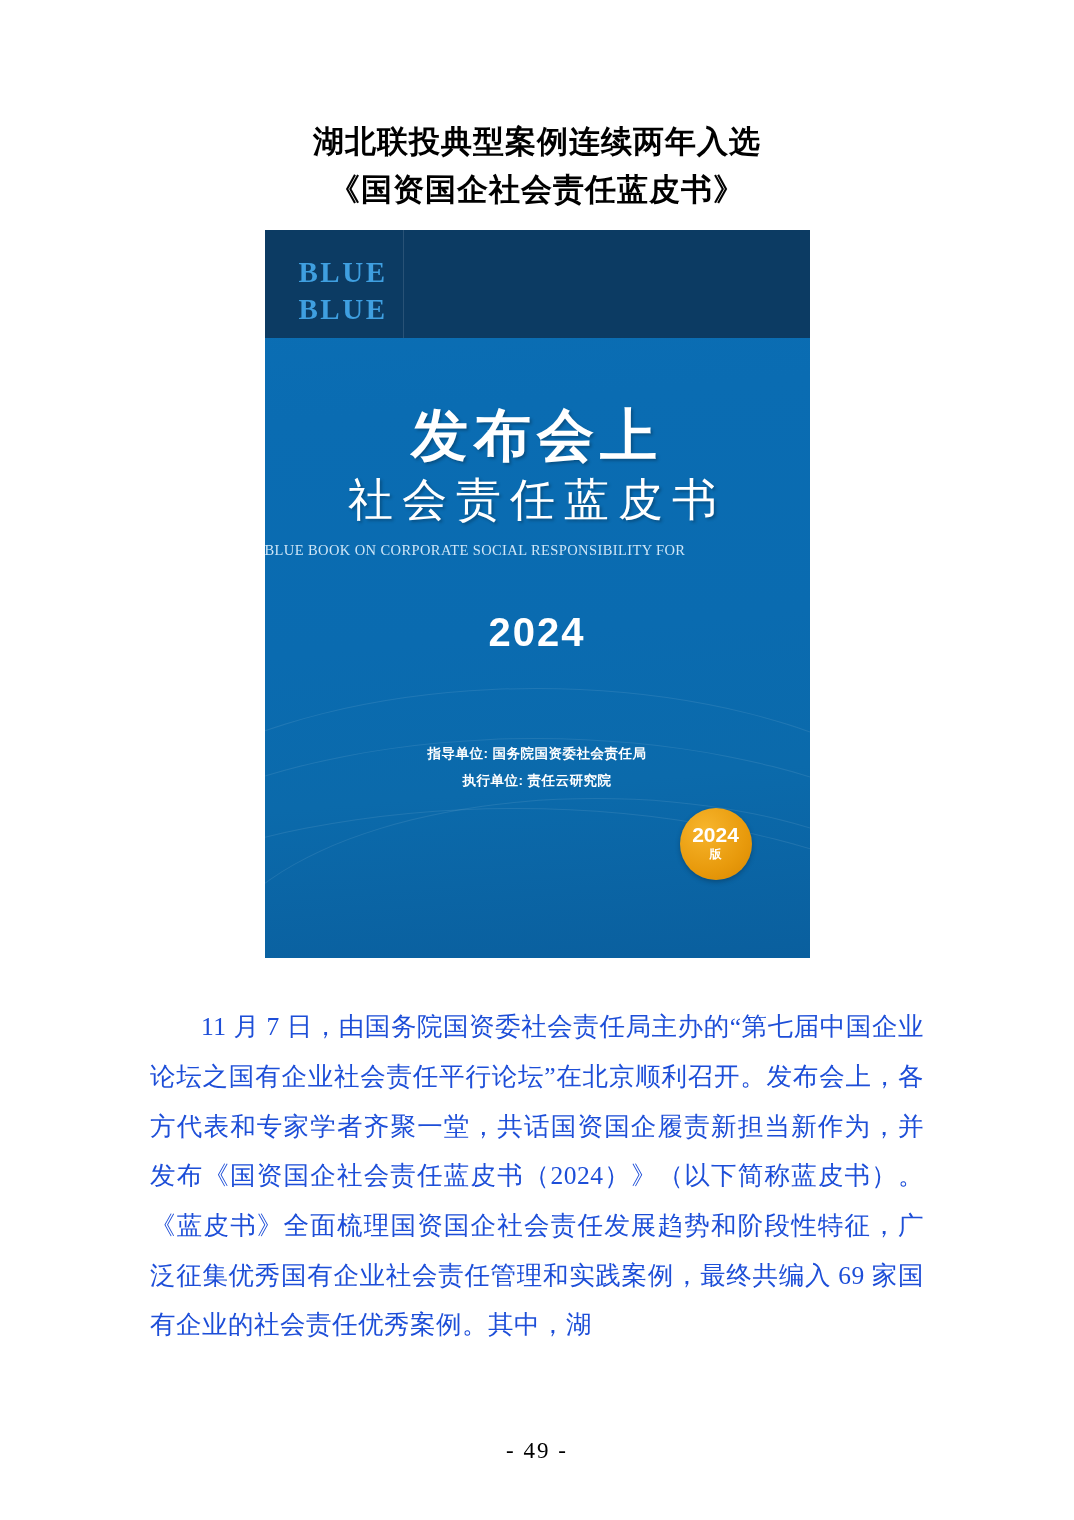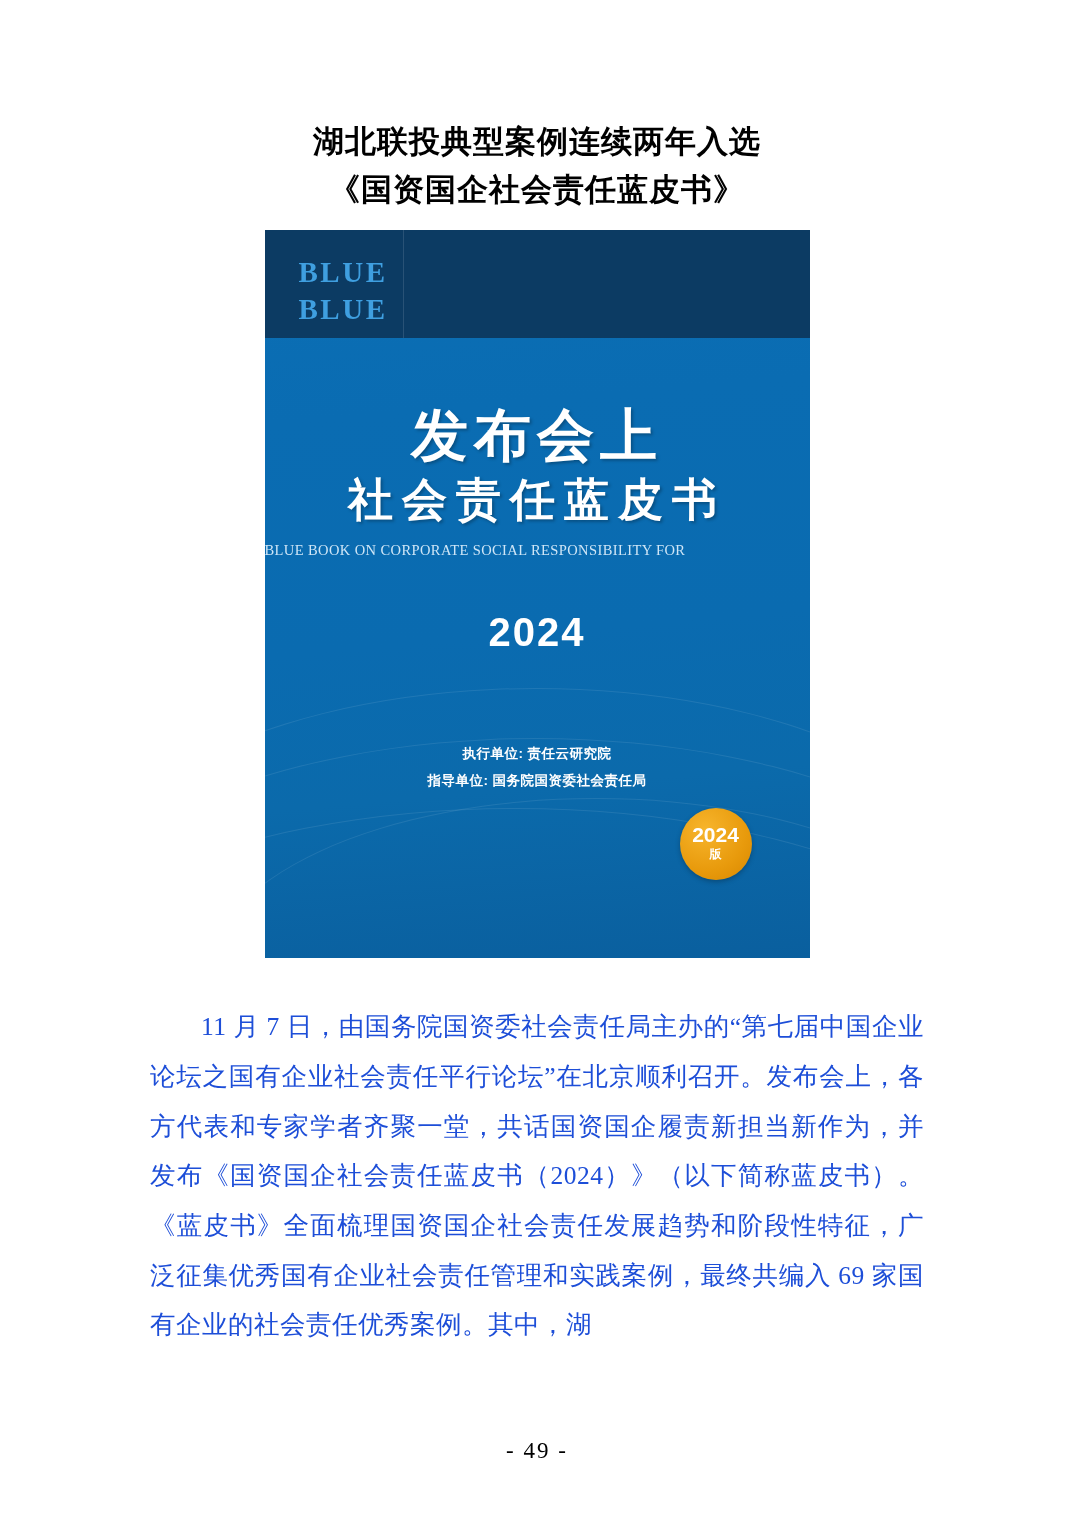--- a/index.html
+++ b/index.html
@@ -110,21 +110,21 @@
     letter-spacing: 6px;
     text-shadow: 2px 2px 3px rgba(0,0,0,0.25);
   }
   .cover-sub-title {
     position: absolute;
     top: 240px;
     left: 0; right: 0;
     text-align: center;
     color: #ffffff;
     font-family: "Liberation Sans", "DejaVu Sans", sans-serif;
-    font-weight: bold;
+    font-weight: normal;
     font-size: 45px;
     letter-spacing: 9px;
     text-shadow: 2px 2px 3px rgba(0,0,0,0.25);
   }
   .cover-en {
     position: absolute;
     top: 308px;
     left: 0; right: 1px;
     text-align: left;
     color: #cfe6f7;
@@ -239,22 +239,22 @@
       <div class="cover-main-title">发布会上</div>
       <div class="cover-sub-title">社会责任蓝皮书</div>
 
       <div class="cover-en">
         <span>BLUE BOOK ON CORPORATE SOCIAL RESPONSIBILITY FOR</span>
       </div>
 
       <div class="cover-year">2024</div>
 
       <div class="cover-orgs">
+        <span>指导单位: 国务院国资委社会责任局</span>
         <span>执行单位: 责任云研究院</span>
-        <span>指导单位: 国务院国资委社会责任局</span>
       </div>
 
       <div class="badge">
         <div class="b-year">2024</div>
         <div class="b-ver">版</div>
       </div>
     </div>
   </div>
 
   <div class="body-text">

